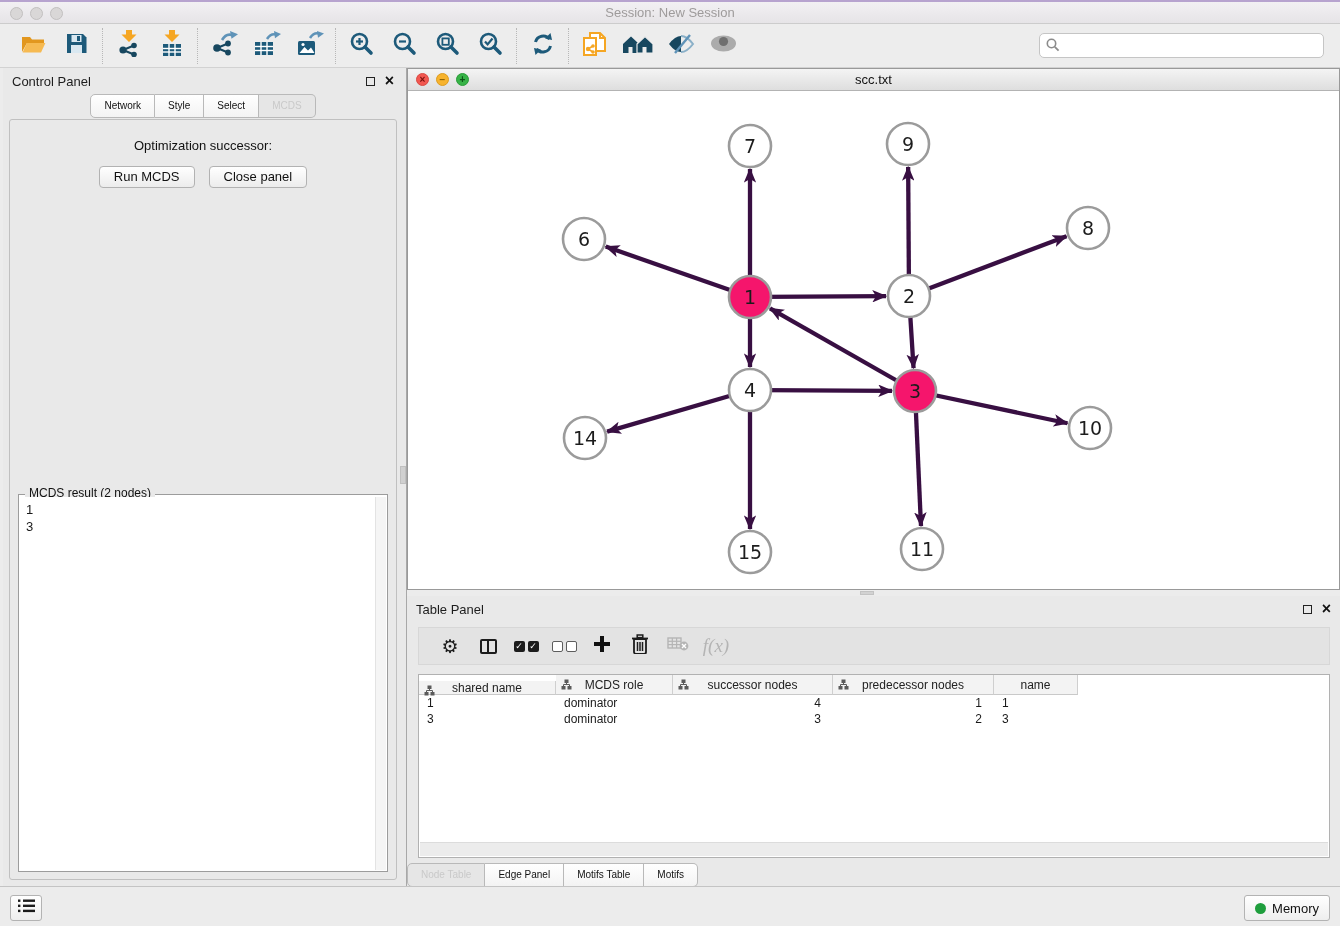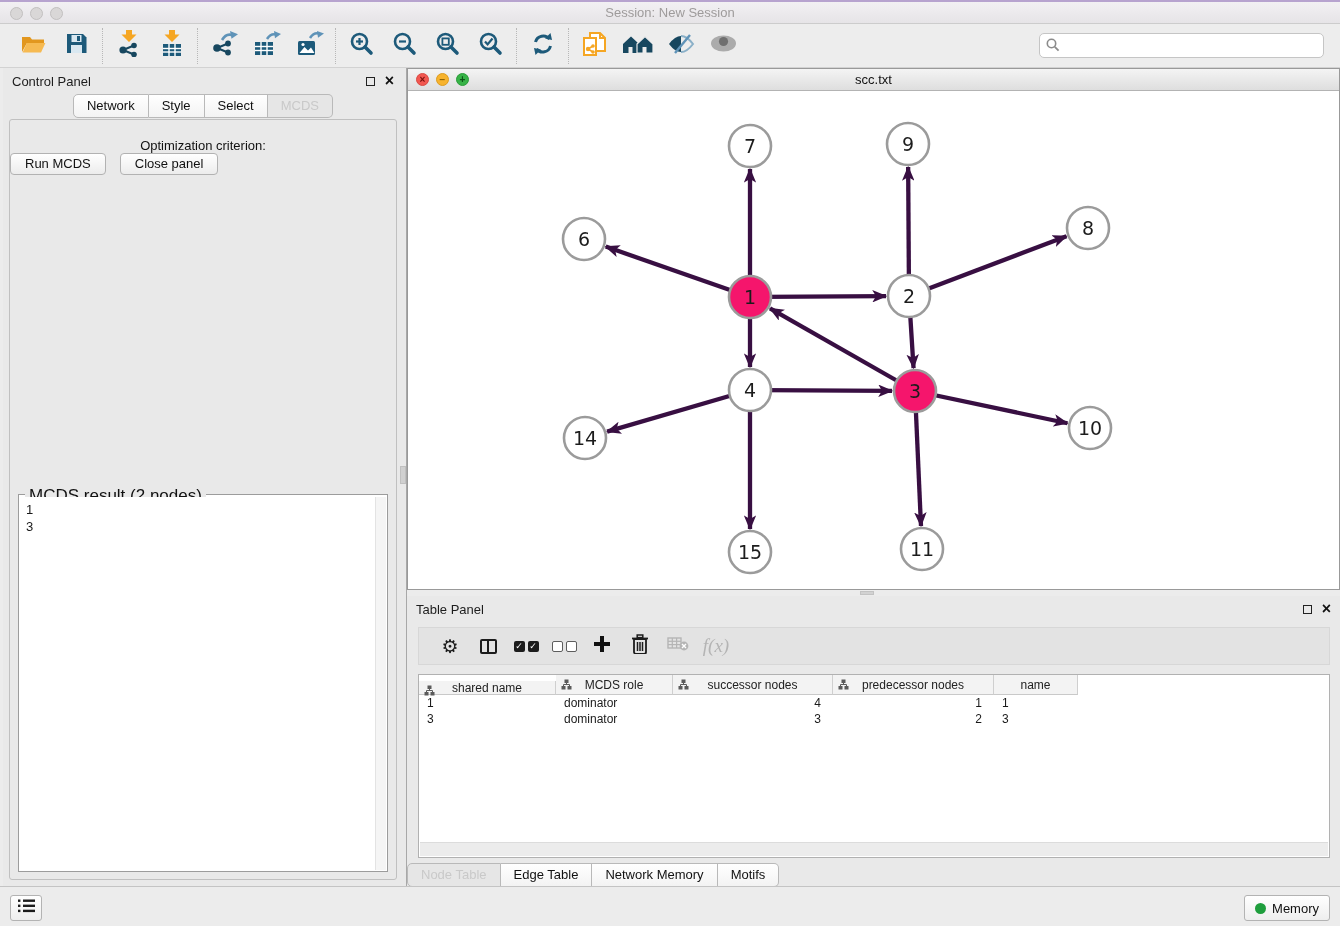--- a/index.html
+++ b/index.html
@@ -25,38 +25,38 @@
     padding:0 8px 0 27px;font-size:13px;background:#fff;outline:none;color:#333}
   .search-icon{position:absolute;left:7px;top:5px;pointer-events:none}
   
   .control-panel{position:absolute;left:3px;top:68px;width:400px;bottom:40px;background:#e9e9e9;box-sizing:border-box}
   .panel-header{height:26px;position:relative;font-size:13px}
   .panel-title{position:absolute;left:9px;top:6px;color:#1d1d1d}
   .win-icons{position:absolute;right:9px;top:6px;display:flex;gap:10px;align-items:center;height:13px}
   .float-icon{width:9px;height:9px;border:1.6px solid #222;box-sizing:border-box;margin-top:1px}
   .close-icon{font-size:16px;font-weight:700;color:#111;line-height:13px}
   .tabs-row{display:flex;justify-content:center}
-  .tab{font-size:13px;padding:3px 13px;background:linear-gradient(#ffffff,#f3f3f3);
+  .tab{font-size:10px;padding:3px 13px;background:linear-gradient(#ffffff,#f3f3f3);
     border:1px solid #b9b9b9;border-left:none;color:#111;height:16px;line-height:16px}
   .tab:first-child{border-left:1px solid #b9b9b9;border-radius:5px 0 0 5px}
   .tab:last-child{border-radius:0 5px 5px 0}
   .tab.selected{background:#e6e6e6;color:#c9c9c9}
   .cp-body{position:absolute;left:6px;right:6px;top:51px;bottom:6px;border:1px solid #c0c0c0;
     border-radius:3px;background:#e9e9e9}
   .opt-label{margin-top:18px;text-align:center;font-size:13px;color:#111}
   .select-box{margin:9px auto 0;width:308px;height:22px;background:#fff;border:1px solid #b5b5b5;border-radius:4px;
     position:relative;font-size:13px;line-height:22px;padding-left:10px;box-sizing:border-box;color:#111}
   .stepper{position:absolute;right:7px;top:4px;display:flex;flex-direction:column;gap:2px}
   .tri-up{width:0;height:0;border-left:4px solid transparent;border-right:4px solid transparent;border-bottom:5px solid #4a4a4a}
   .tri-down{width:0;height:0;border-left:4px solid transparent;border-right:4px solid transparent;border-top:5px solid #4a4a4a}
-  .btn-row{display:flex;gap:14px;}
+  .btn-row{display:flex;justify-content:center;gap:14px;margin-top:13px}
   .btn{font-size:13px;height:22px;line-height:20px;padding:0 14px;background:linear-gradient(#ffffff,#ececec);
     border:1px solid #b2b2b2;border-radius:4px;color:#111}
   .result-group{position:absolute;left:8px;right:8px;top:374px;bottom:7px;border:1px solid #9c9c9c;background:#fff}
-  .result-legend{position:absolute;top:-9px;left:6px;background:#e9e9e9;padding:0 4px;font-size:17px;color:#111}
+  .result-legend{position:absolute;top:-9px;left:6px;background:#e9e9e9;padding:0 4px;font-size:12px;color:#111}
   .result-inner{position:absolute;left:1px;top:2px;right:12px;bottom:1px;background:#fff;
     font-size:13px;padding:4px 6px;line-height:17px;overflow:hidden}
   .result-scroll{position:absolute;right:1px;top:2px;bottom:1px;width:10px;background:#f5f5f5;border-left:1px solid #e3e3e3}
   
   .v-splitter{position:absolute;left:400px;top:68px;width:7px;bottom:40px;background:#e9e9e9;
     border-right:1px solid #a8a8a8;box-sizing:border-box}
   .v-handle{position:absolute;left:0px;top:398px;width:6px;height:18px;background:#d0d0d0;border:1px solid #c0c0c0;box-sizing:border-box}
   .h-splitter{position:absolute;left:407px;top:590px;width:933px;height:6px;background:#ececec}
   .h-handle{position:absolute;left:453px;top:1px;width:14px;height:4px;background:#d2d2d2;border:1px solid #c3c3c3;box-sizing:border-box}
   
@@ -323,21 +323,21 @@
       <span class="close-icon">×</span>
     </span>
   </div>
   <div class="tabs-row" id="cp-tabs">
       <div class="tab">Network</div>
       <div class="tab">Style</div>
       <div class="tab">Select</div>
       <div class="tab selected">MCDS</div>
     </div>
   <div class="cp-body">
-    <div class="opt-label">Optimization criterion:</div>
+    <div class="opt-label">Optimization successor:</div>
     <div class="btn-row">
       <button class="btn">Run MCDS</button>
       <button class="btn">Close panel</button>
     </div>
     <div class="result-group">
       <span class="result-legend">MCDS result (2 nodes)</span>
       <div class="result-inner" id="result-lines">
           <div>1</div>
           <div>3</div>
         </div>
@@ -557,22 +557,22 @@
           <div class="td" style="width: 117px; text-align: left; padding: 0px 4px 0px 8px;">dominator</div>
           <div class="td" style="width: 160px; text-align: right; padding: 0px 12px 0px 4px;">3</div>
           <div class="td" style="width: 161px; text-align: right; padding: 0px 12px 0px 4px;">2</div>
           <div class="td" style="width: 84px; text-align: left; padding: 0px 4px 0px 8px;">3</div>
         </div>
       </div>
     <div class="tp-scroll"></div>
   </div>
   <div class="tp-tabs" id="tp-tabs">
       <div class="tab selected">Node Table</div>
-      <div class="tab">Edge Table</div>
-      <div class="tab">Network Memory</div>
+      <div class="tab">Edge Panel</div>
+      <div class="tab">Motifs Table</div>
       <div class="tab">Motifs</div>
     </div>
 </div>
 
 <div class="statusbar">
   <div class="list-btn">
     <span>
       <svg width="17" height="14" viewBox="0 0 17 14">
           <g fill="#1c1c1c">
             <rect x="0" y="0.5" width="2.4" height="2.4"></rect>

